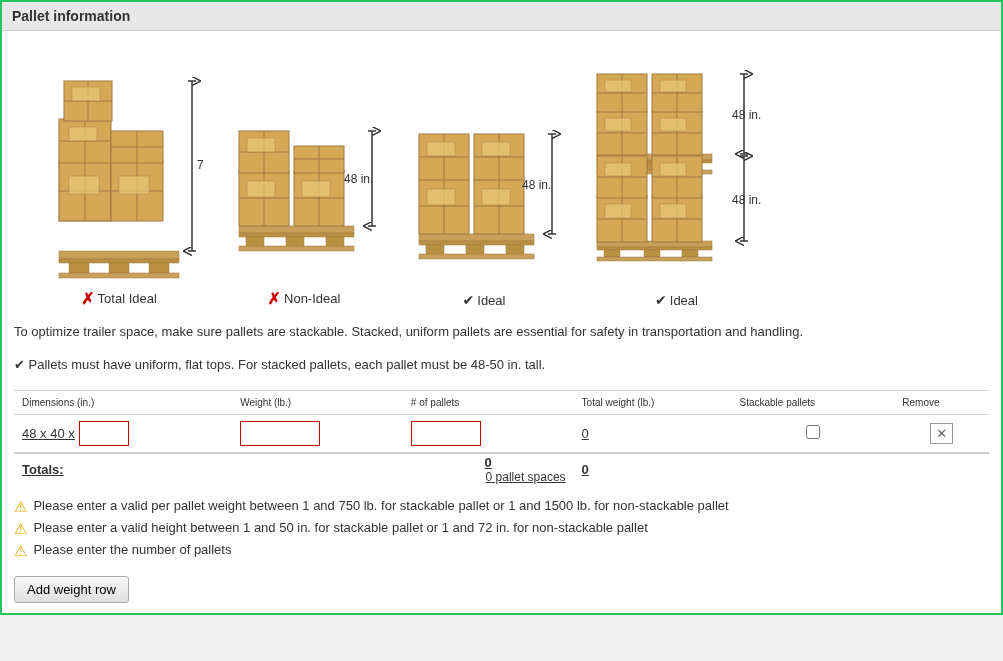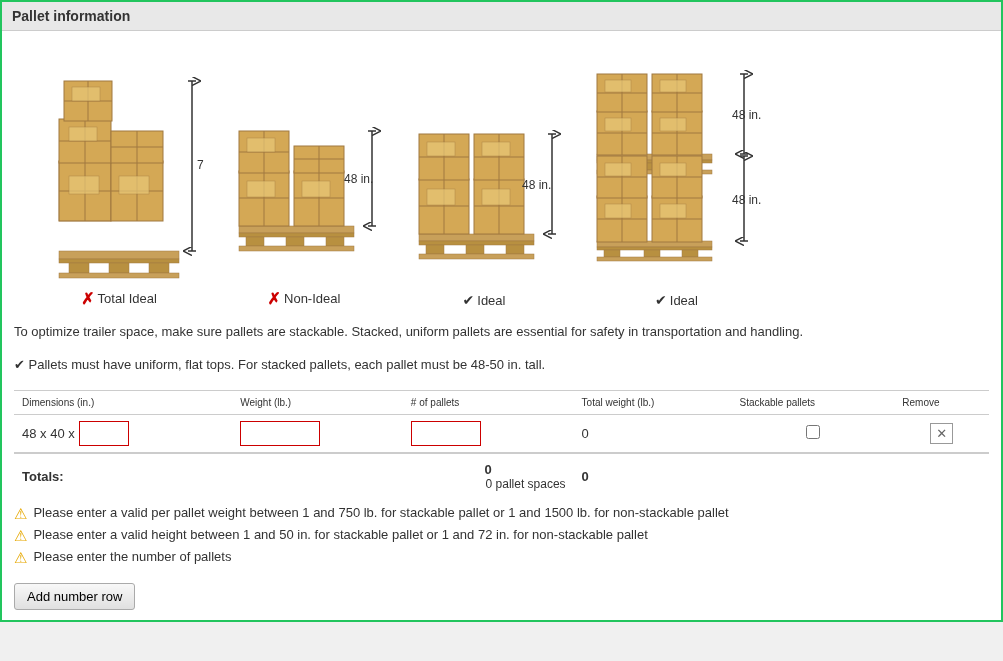--- a/index.html
+++ b/index.html
@@ -93,20 +93,21 @@
       text-align: left;
       font-weight: normal;
       font-size: 10px;
       background: #fff;
     }
     .pallet-table td {
       padding: 6px 8px;
       border-bottom: 1px solid #eee;
       font-size: 13px;
       vertical-align: middle;
+      text-decoration: underline;
     }
     .th-remove { text-align: right; }
     .td-remove { text-align: center; }
 
     .dim-cell { display: flex; align-items: center; gap: 4px; }
     .dim-label { white-space: nowrap; }
 
     input[type="text"] {
       border: 1px solid #cc0000;
       padding: 4px 6px;
@@ -129,21 +130,21 @@
       cursor: pointer;
       font-size: 13px;
       padding: 2px 5px;
       color: #666;
     }
 
     .totals-row td {
       border-top: 2px solid #ccc;
       border-bottom: none;
       font-weight: bold;
-      padding-top: 8px;
+      padding-top: 1px;
     }
     .totals-pallet-spaces {
       font-size: 12px;
       font-weight: normal;
       text-align: right;
       display: block;
     }
 
     
     .warnings {
@@ -543,17 +544,17 @@
         <span class="warn-icon">⚠</span>
         <span>Please enter a valid height between 1 and 50 in. for stackable pallet or 1 and 72 in. for non-stackable pallet</span>
       </div>
       <div class="warning-item">
         <span class="warn-icon">⚠</span>
         <span>Please enter the number of pallets</span>
       </div>
     </div>
 
     <div style="margin-top:8px;">
-      <button class="add-row-btn">Add number row</button>
+      <button class="add-row-btn">Add weight row</button>
     </div>
 
   </div>
 </div>
 
 </body></html>

